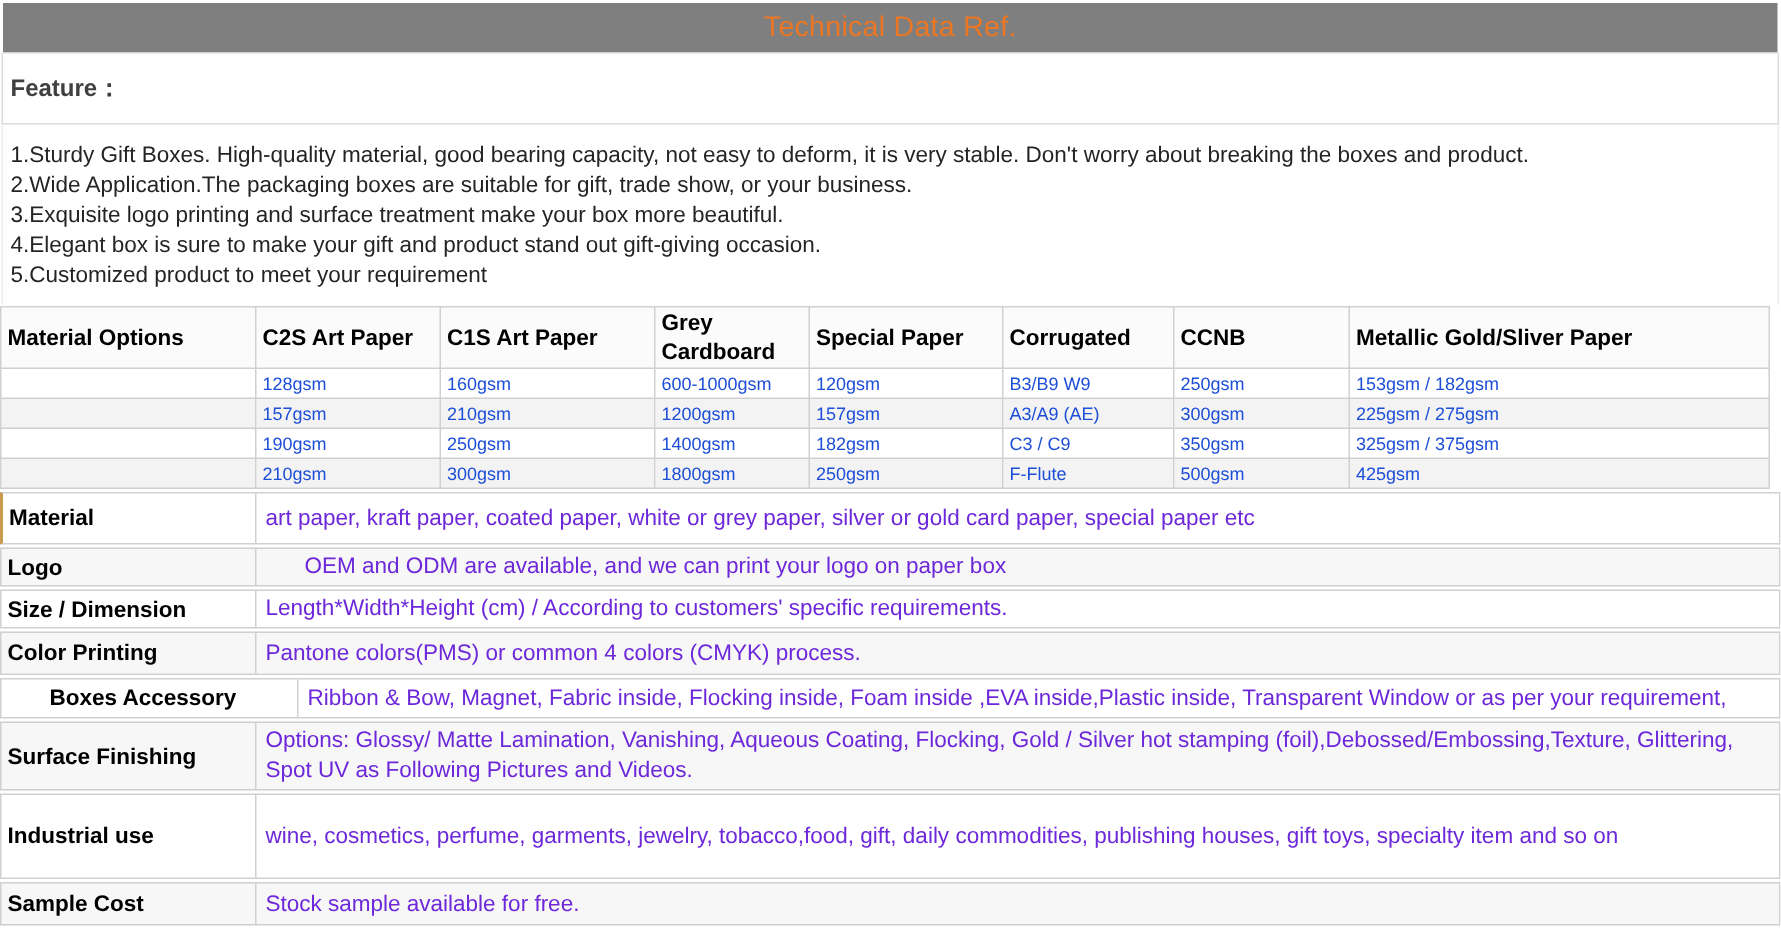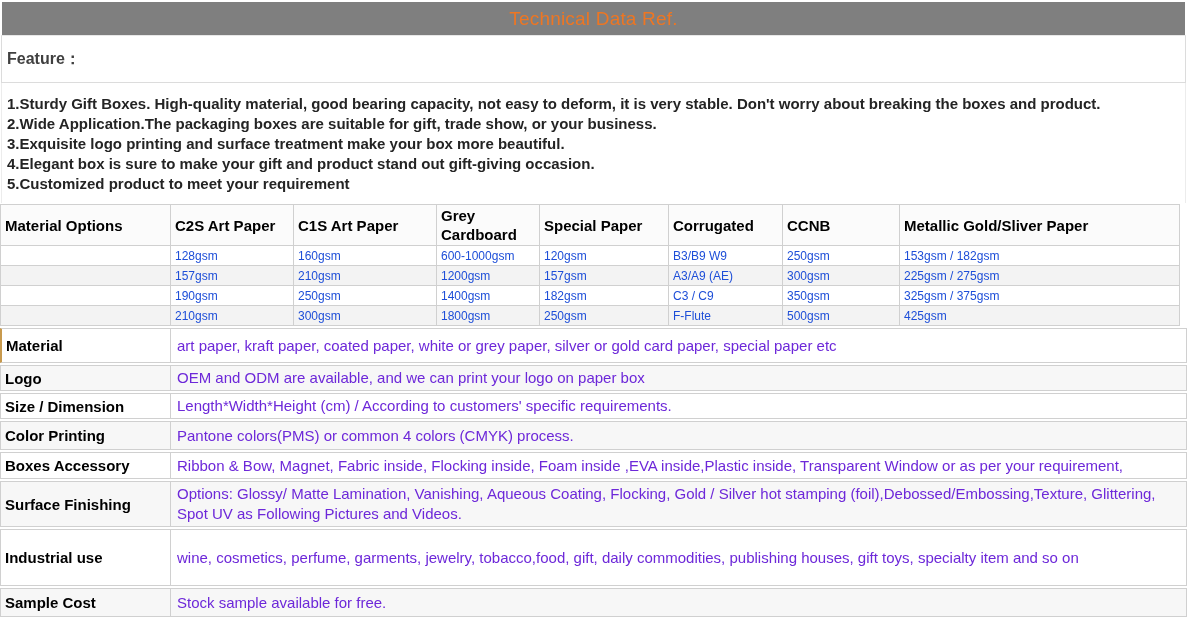--- a/index.html
+++ b/index.html
@@ -26,21 +26,21 @@
     border: 1px solid #dcdcdc; border-top: 1px solid #e8e8e8;
     font-size: 16px; font-weight: 700; color: #404040;
     display: flex; align-items: center; padding-left: 5px;
   }
 
   
   .feature-list {
     margin: 0 1px; padding: 11px 6px 9px 5px;
     border-left: 1px solid #ececec; border-right: 1px solid #ececec;
   }
-  .feature-item { font-size: 15px; line-height: 20px; color: #242424; white-space: nowrap; font-weight: bold; }
+  .feature-item { font-size: 15px; line-height: 20px; color: #242424; white-space: nowrap; }
 
   
   table.materials-table {
     width: 1180px; border-collapse: collapse; table-layout: fixed;
     margin-top: 1px;
   }
   .materials-table col.c1 { width: 170px; }
   .materials-table col.c2 { width: 123px; }
   .materials-table col.c3 { width: 143px; }
   .materials-table col.c4 { width: 103px; }
@@ -61,24 +61,24 @@
   }
   .materials-table tbody tr:nth-child(even) { background: #f3f3f3; }
 
   
   .spec-rows { margin-top: 2px; }
   .spec-row {
     display: flex; border: 1px solid #d0d0d0; margin-bottom: 2px; background: #fff;
   }
   .spec-row:nth-child(even) { background: #f7f7f7; }
   .spec-row:nth-child(1) { min-height: 35px; border-left: 2px solid #c89a4e; }
-  .spec-row:nth-child(2) { min-height: 22px; }
+  .spec-row:nth-child(2) { min-height: 22px; gap: 26px; }
   .spec-row:nth-child(3) { min-height: 26px; }
   .spec-row:nth-child(4) { min-height: 29px; }
-  .spec-row:nth-child(5) { min-height: 27px; }
+  .spec-row:nth-child(5) { min-height: 27px; padding-left: 28px; }
   .spec-row:nth-child(6) { min-height: 33px; }
   .spec-row:nth-child(7) { min-height: 57px; }
   .spec-row:nth-child(8) { min-height: 29px; }
   .spec-row:nth-child(9) { min-height: 36px; }
   .spec-label {
     flex: 0 0 170px; width: 170px;
     border-right: 1px solid #d0d0d0;
     display: flex; align-items: center; padding: 0 4px;
     font-size: 15px; font-weight: 700; color: #000;
   }

